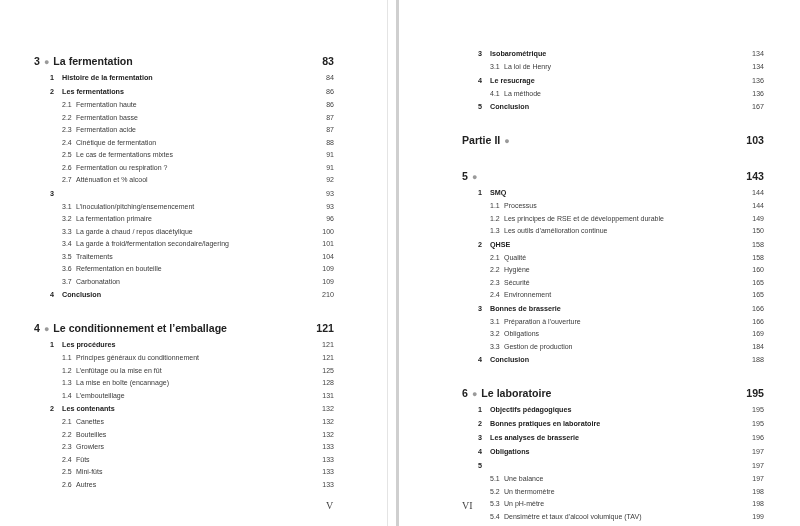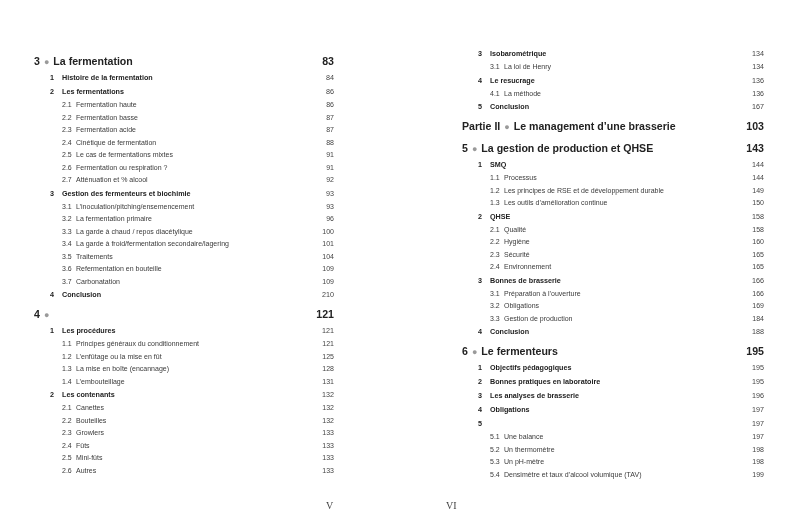--- a/index.html
+++ b/index.html
@@ -2,34 +2,34 @@
 <html><head>
 <meta charset="utf-8">
 <style>
   html, body { margin: 0; padding: 0; }
   body {
     width: 800px; height: 526px; background: #ffffff; position: relative; overflow: hidden;
     font-family: "Liberation Sans", sans-serif; color: #2a2a2a;
   }
   .page { position: absolute; top: 0; height: 526px; background: #fff; }
   #left-page { left: 0; width: 386px; }
-  #right-page { left: 386px; width: 398px; }
+  #right-page { left: 402px; width: 398px; }
   .gutter { position: absolute; left: 386px; top: 0; width: 16px; height: 526px; background: #fff; }
   .gutter .l1 { position: absolute; left: 1px; top: 0; width: 1px; height: 526px; background: #e4e4e4; }
   .gutter .l2 { position: absolute; left: 10px; top: 0; width: 3px; height: 526px; background: #cfcfcf; }
   .toc { position: absolute; }
   #left-toc { left: 34px; top: 52px; width: 300px; }
   #right-toc { left: 462px; top: 47px; width: 302px; }
   .row { position: relative; display: flex; align-items: baseline; white-space: nowrap; }
   .row .pg { margin-left: auto; text-align: right; }
   .chap { font-size: 10.6px; font-weight: bold; color: #222; height: 19px; line-height: 19px; }
   .chap .num { margin-right: 3px; }
   .chap .dot { color: #9a9a9a; font-size: 9px; margin: 0 4px 0 1px; }
   .chap.first { margin-top: 0; }
-  .chap.spaced { margin-top: 3px; }
+  .chap.spaced { margin-top: 17px; }
   .sec { font-size: 7.2px; font-weight: bold; color: #222; height: 14px; line-height: 14px; padding-left: 16px; }
   .sec .n { display: inline-block; width: 12px; }
   .sec .pg { font-weight: normal; color: #444; }
   .sub { font-size: 7px; color: #3a3a3a; height: 12.5px; line-height: 12.5px; padding-left: 28px; }
   .sub .n { display: inline-block; width: 14px; }
   .sub .pg { color: #444; }
   .folio { position: absolute; font-family: "Liberation Serif", serif; font-size: 10px; color: #444; }
   #folio-left { left: 326px; top: 500px; }
   #folio-right { left: 462px; top: 500px; }
 </style>
@@ -84,21 +84,20 @@
         <span class="title">Fermentation ou respiration ?</span>
         <span class="pg">91</span>
       </div>
       <div class="row sub">
         <span class="n">2.7</span>
         <span class="title">Atténuation et % alcool</span>
         <span class="pg">92</span>
       </div>
       <div class="row sec">
         <span class="n">3</span>
-        <span class="title">Gestion des fermenteurs et biochimie</span>
         <span class="pg">93</span>
       </div>
       <div class="row sub">
         <span class="n">3.1</span>
         <span class="title">L’inoculation/pitching/ensemencement</span>
         <span class="pg">93</span>
       </div>
       <div class="row sub">
         <span class="n">3.2</span>
         <span class="title">La fermentation primaire</span>
@@ -130,20 +129,21 @@
         <span class="pg">109</span>
       </div>
       <div class="row sec">
         <span class="n">4</span>
         <span class="title">Conclusion</span>
         <span class="pg">210</span>
       </div>
       <div class="row chap spaced">
         <span class="num">4</span>
         <span class="dot">●</span>
+        <span class="title">Le conditionnement et l’emballage</span>
         <span class="pg">121</span>
       </div>
       <div class="row sec">
         <span class="n">1</span>
         <span class="title">Les procédures</span>
         <span class="pg">121</span>
       </div>
       <div class="row sub">
         <span class="n">1.1</span>
         <span class="title">Principes généraux du conditionnement</span>
@@ -233,27 +233,25 @@
       <span class="pg">136</span>
     </div>
     <div class="row sec">
       <span class="n">5</span>
       <span class="title">Conclusion</span>
       <span class="pg">167</span>
     </div>
     <div class="row chap spaced">
       <span class="num">Partie II</span>
       <span class="dot">●</span>
-      <span class="title">Le management d’une brasserie</span>
       <span class="pg">103</span>
     </div>
     <div class="row chap spaced">
       <span class="num">5</span>
       <span class="dot">●</span>
-      <span class="title">La gestion de production et QHSE</span>
       <span class="pg">143</span>
     </div>
     <div class="row sec">
       <span class="n">1</span>
       <span class="title">SMQ</span>
       <span class="pg">144</span>
     </div>
     <div class="row sub">
       <span class="n">1.1</span>
       <span class="title">Processus</span>
@@ -315,21 +313,21 @@
       <span class="pg">184</span>
     </div>
     <div class="row sec">
       <span class="n">4</span>
       <span class="title">Conclusion</span>
       <span class="pg">188</span>
     </div>
     <div class="row chap spaced">
       <span class="num">6</span>
       <span class="dot">●</span>
-      <span class="title">Le fermenteurs</span>
+      <span class="title">Le laboratoire</span>
       <span class="pg">195</span>
     </div>
     <div class="row sec">
       <span class="n">1</span>
       <span class="title">Objectifs pédagogiques</span>
       <span class="pg">195</span>
     </div>
     <div class="row sec">
       <span class="n">2</span>
       <span class="title">Bonnes pratiques en laboratoire</span>

